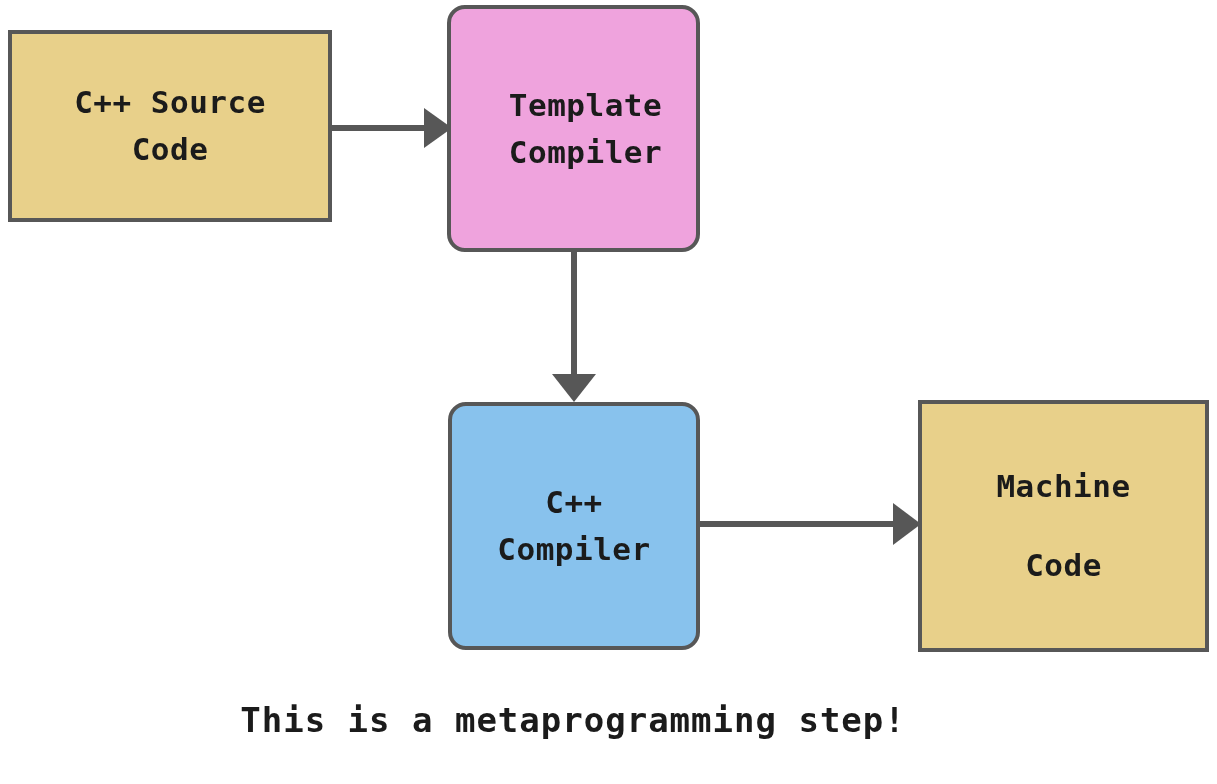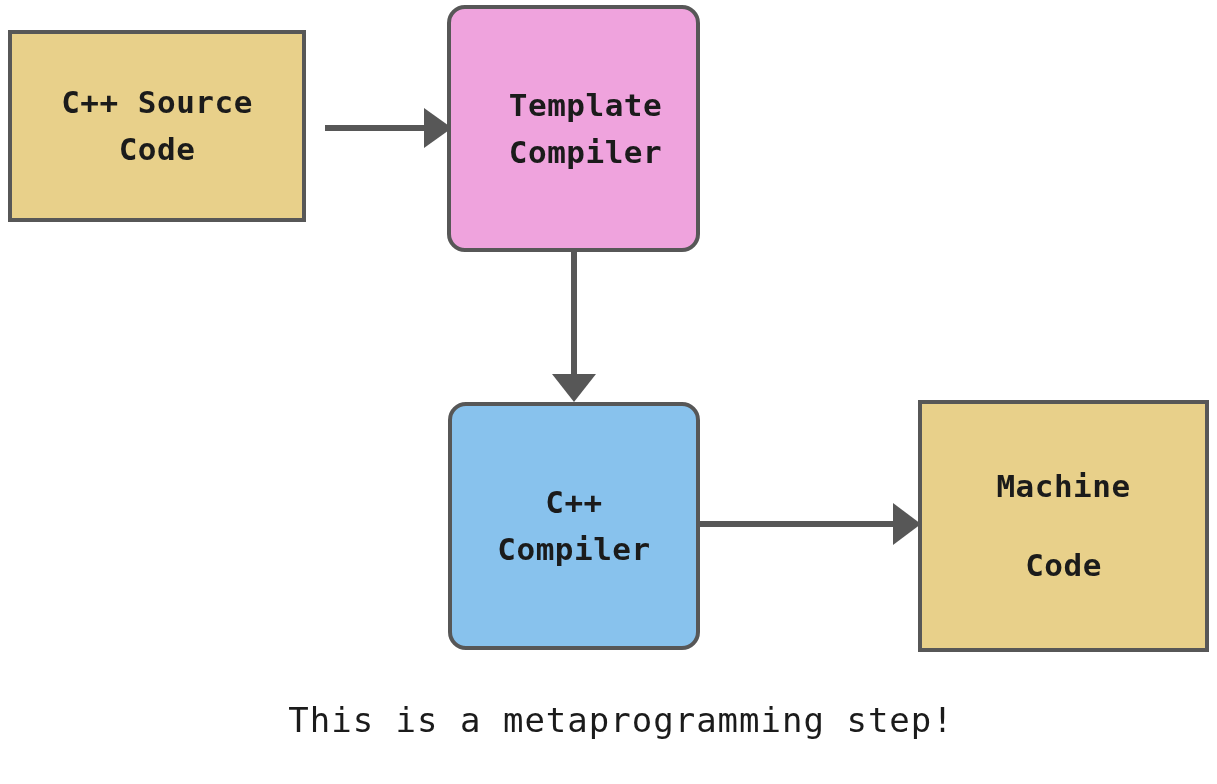--- a/index.html
+++ b/index.html
@@ -38,21 +38,21 @@
     line-height: 1.0;
     text-align: center;
   }
   .node .line1 { display: block; }
   .node .line2 { display: block; margin-top: 16px; }
 
   .node.rounded { border-radius: 18px; }
 
   #node-source {
     left: 8px;  top: 30px;
-    width: 298px; height: 192px;
+    width: 324px; height: 192px;
   }
   #node-template {
     left: 447px; top: 5px;
     width: 253px; height: 247px;
   }
   #node-cppcompiler {
     left: 448px; top: 402px;
     width: 252px; height: 248px;
   }
   #node-machine {
@@ -70,25 +70,24 @@
 
   
   #caption {
     position: absolute;
     left: 0;
     top: 700px;
     width: 1146px;
     text-align: center;
     font-family: "DejaVu Sans Mono", "Liberation Mono", monospace;
     font-size: 34px;
-    font-weight: normal;
+    font-weight: bold;
     letter-spacing: 1px;
     color: #1b1b1b;
     white-space: nowrap;
-    margin-left: 48px;
   }
 </style>
 </head>
 <body>
 
 <div id="canvas">
 
   <svg id="edges" viewBox="0 0 1217 784" width="1217" height="784" xmlns="http://www.w3.org/2000/svg">
 
     <g>

